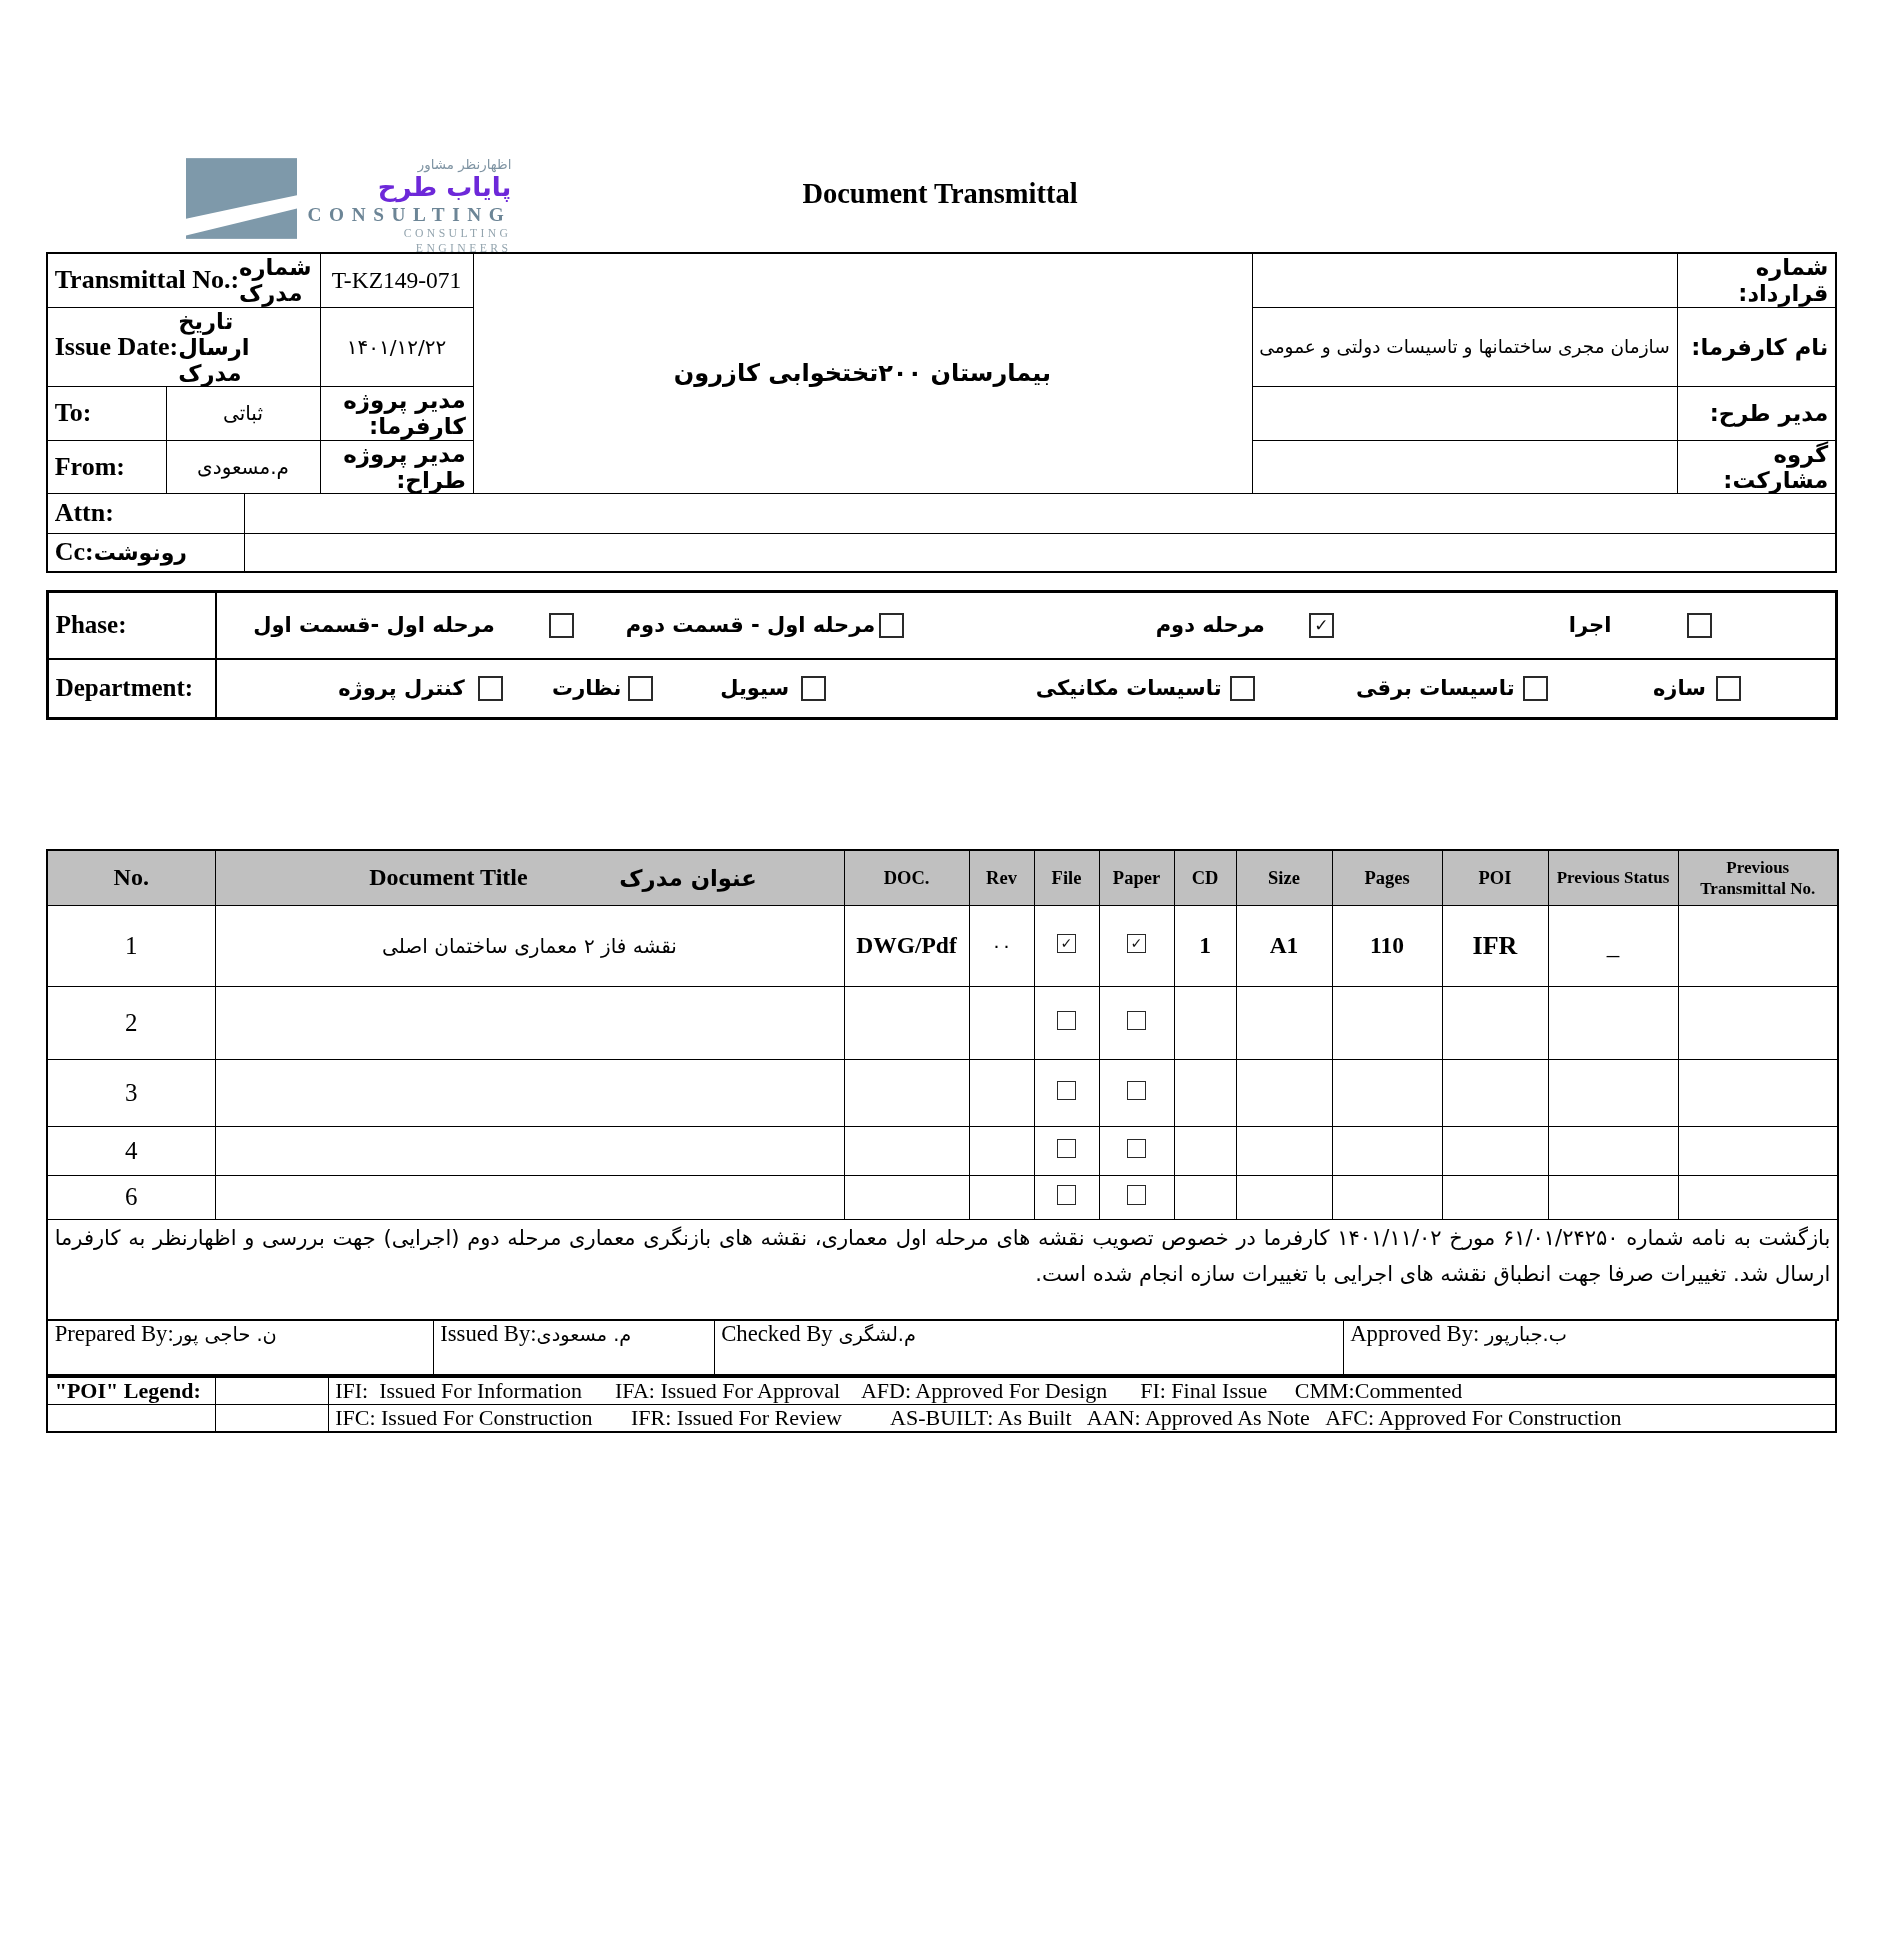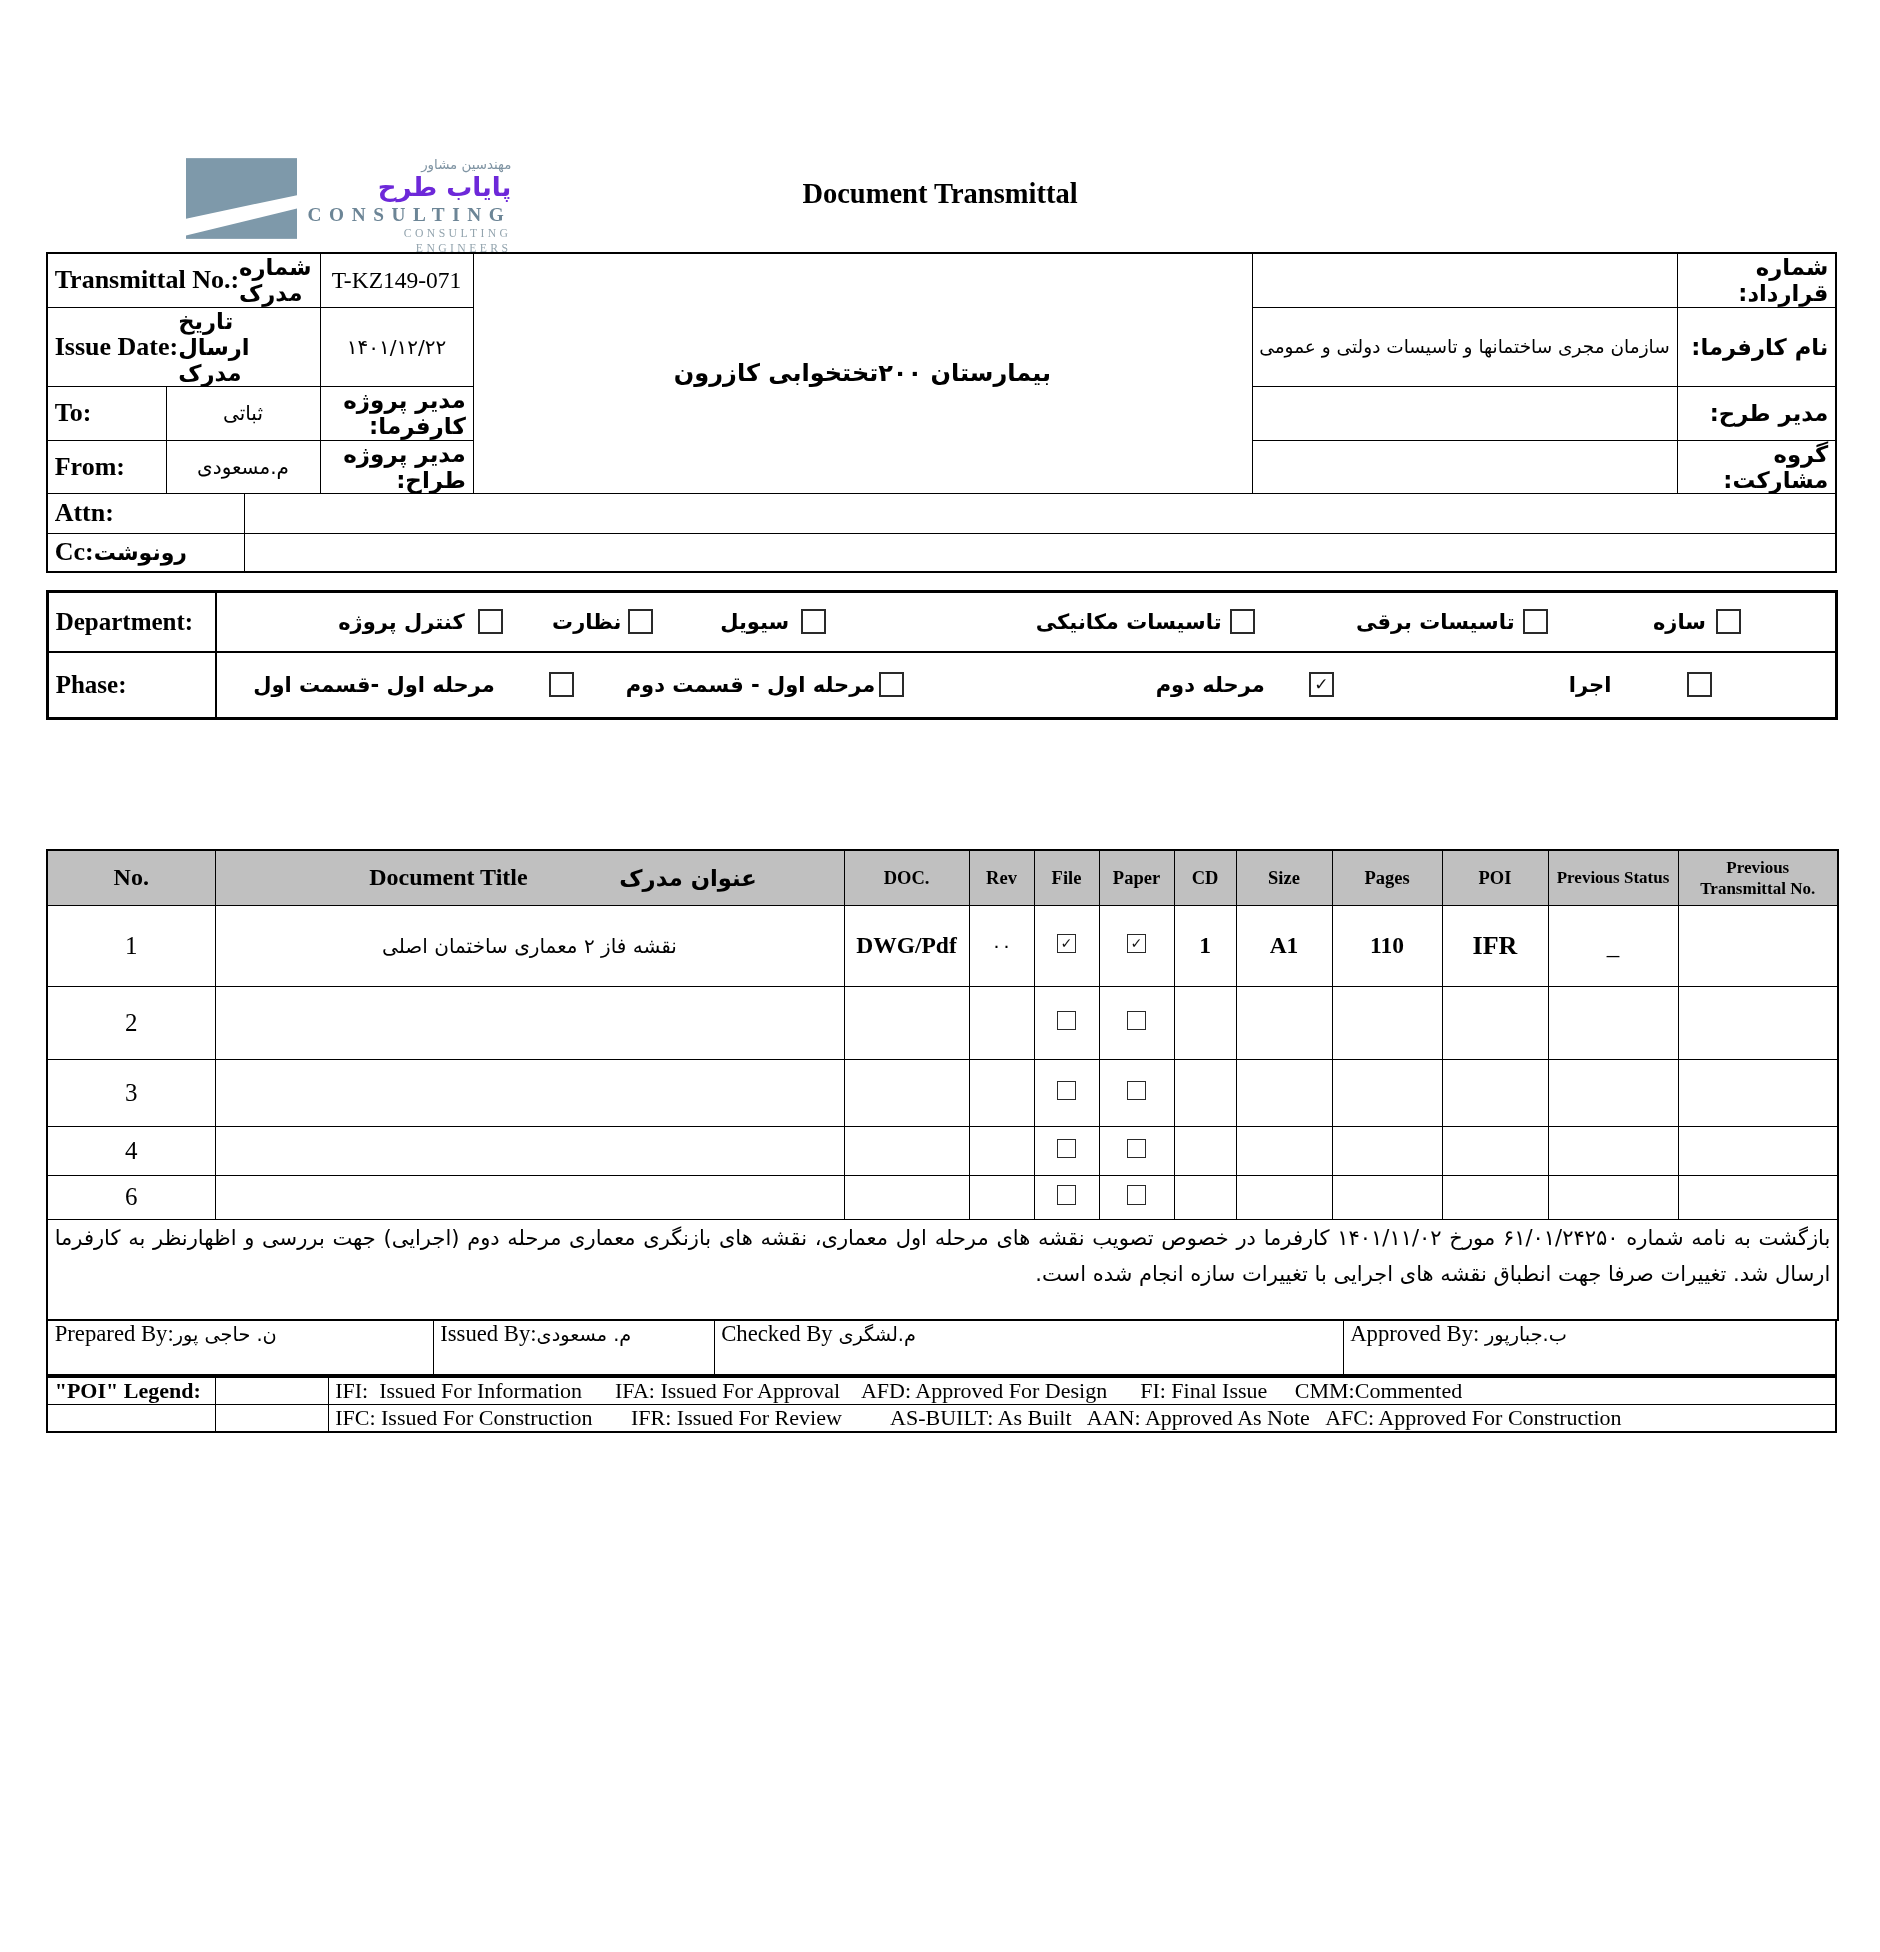--- a/index.html
+++ b/index.html
@@ -73,21 +73,21 @@
 <body>
 
 <div class="page">
 
   <div class="logo">
     <svg class="logo-mark" viewBox="0 0 132 96" xmlns="http://www.w3.org/2000/svg">
       <rect x="0" y="0" width="132" height="96" fill="#7e99aa"></rect>
       <polygon points="0,72 132,44 132,60 0,92" fill="#ffffff"></polygon>
     </svg>
     <div class="logo-text">
-      <div class="logo-fa-top fa">مهندسین مشاور</div>
+      <div class="logo-fa-top fa">اظهارنظر مشاور</div>
       <div class="logo-fa-name">پایاب طرح</div>
       <div class="logo-en-name">CONSULTING</div>
       <div class="logo-en-sub">CONSULTING ENGINEERS</div>
     </div>
   </div>
 
   <div class="doc-title">Document Transmittal</div>
 
   <table class="tbl" id="header-table">
     <colgroup>
@@ -149,21 +149,44 @@
     </tr>
   </tbody>
     </table>
 
   <table class="tbl" id="dept-table">
     <colgroup>
         <col style="width:168px">
         <col style="width:1621px">
       </colgroup>
     <tbody>
-        <tr style="height:60px">
+        <tr style="height:67px">
+      <td class="row-lbl">Phase:</td>
+      <td>
+        <div class="chk-row">
+          <span class="chk-item" style="margin-left:30px">
+            <span class="fa-lbl">مرحله اول -قسمت اول</span>
+            <span class="cb" style="margin-left:54px"></span>
+          </span>
+          <span class="chk-item" style="margin-left:52px">
+            <span class="fa-lbl">مرحله اول - قسمت دوم</span>
+            <span class="cb" style="margin-left:3.4px"></span>
+          </span>
+          <span class="chk-item" style="margin-left:252px">
+            <span class="fa-lbl">مرحله دوم</span>
+            <span class="cb checked" style="margin-left:44px"></span>
+          </span>
+          <span class="chk-item" style="margin-left:235px">
+            <span class="fa-lbl">اجرا</span>
+            <span class="cb" style="margin-left:76px"></span>
+          </span>
+        </div>
+      </td>
+    </tr>
+    <tr style="height:60px">
       <td class="row-lbl">Department:</td>
       <td>
         <div class="chk-row">
           <span class="chk-item" style="margin-left:115px">
             <span class="fa-lbl">کنترل پروژه</span>
             <span class="cb" style="margin-left:13.4px"></span>
           </span>
           <span class="chk-item" style="margin-left:49px">
             <span class="fa-lbl">نظارت</span>
             <span class="cb" style="margin-left:6.7px"></span>
@@ -178,43 +201,20 @@
           </span>
           <span class="chk-item" style="margin-left:101px">
             <span class="fa-lbl">تاسیسات برقی</span>
             <span class="cb" style="margin-left:8.4px"></span>
           </span>
           <span class="chk-item" style="margin-left:105px">
             <span class="fa-lbl">سازه</span>
             <span class="cb" style="margin-left:10px"></span>
           </span>
 
-        </div>
-      </td>
-    </tr>
-    <tr style="height:67px">
-      <td class="row-lbl">Phase:</td>
-      <td>
-        <div class="chk-row">
-          <span class="chk-item" style="margin-left:30px">
-            <span class="fa-lbl">مرحله اول -قسمت اول</span>
-            <span class="cb" style="margin-left:54px"></span>
-          </span>
-          <span class="chk-item" style="margin-left:52px">
-            <span class="fa-lbl">مرحله اول - قسمت دوم</span>
-            <span class="cb" style="margin-left:3.4px"></span>
-          </span>
-          <span class="chk-item" style="margin-left:252px">
-            <span class="fa-lbl">مرحله دوم</span>
-            <span class="cb checked" style="margin-left:44px"></span>
-          </span>
-          <span class="chk-item" style="margin-left:235px">
-            <span class="fa-lbl">اجرا</span>
-            <span class="cb" style="margin-left:76px"></span>
-          </span>
         </div>
       </td>
     </tr>
   </tbody>
     </table>
 
   <table class="tbl" id="doc-table">
     <colgroup>
       <col style="width:168px">
         <col style="width:629px">

